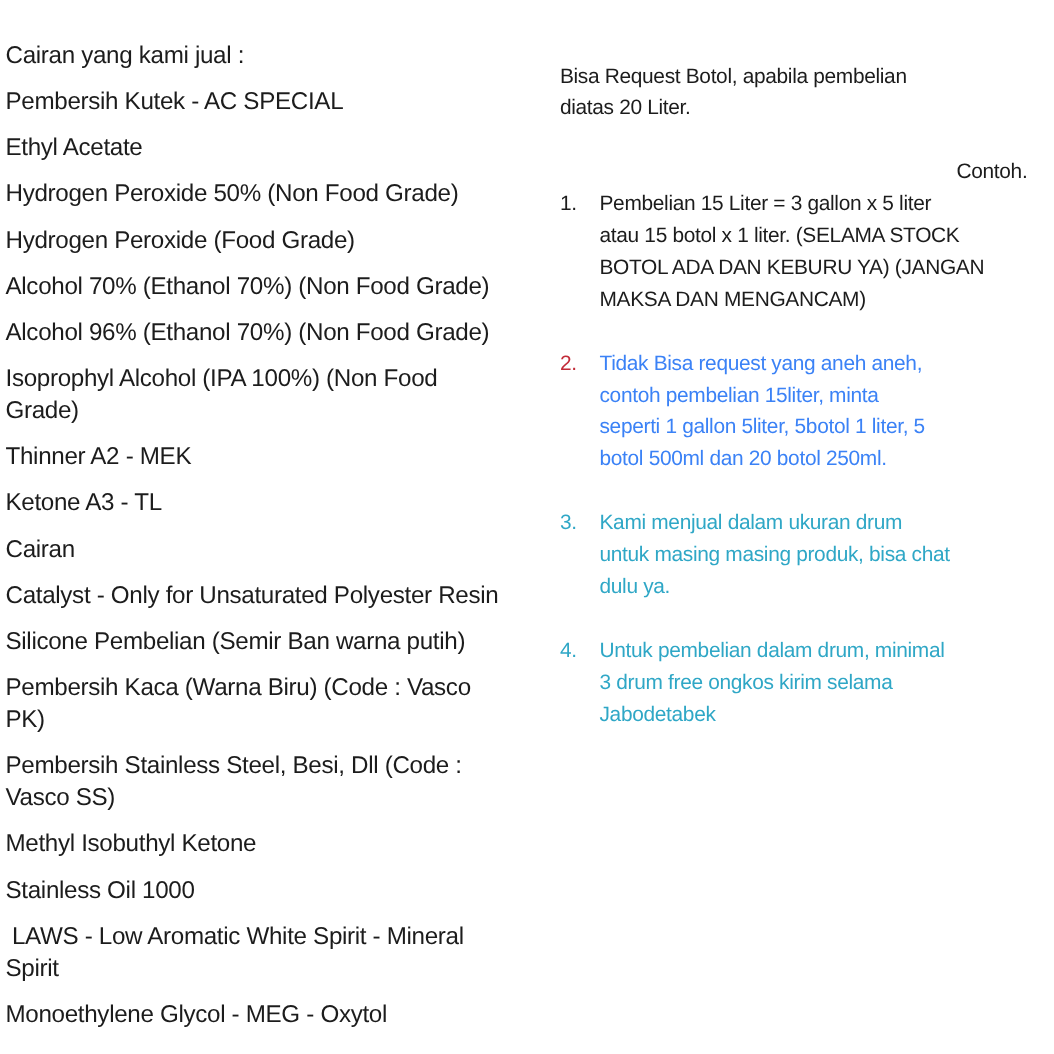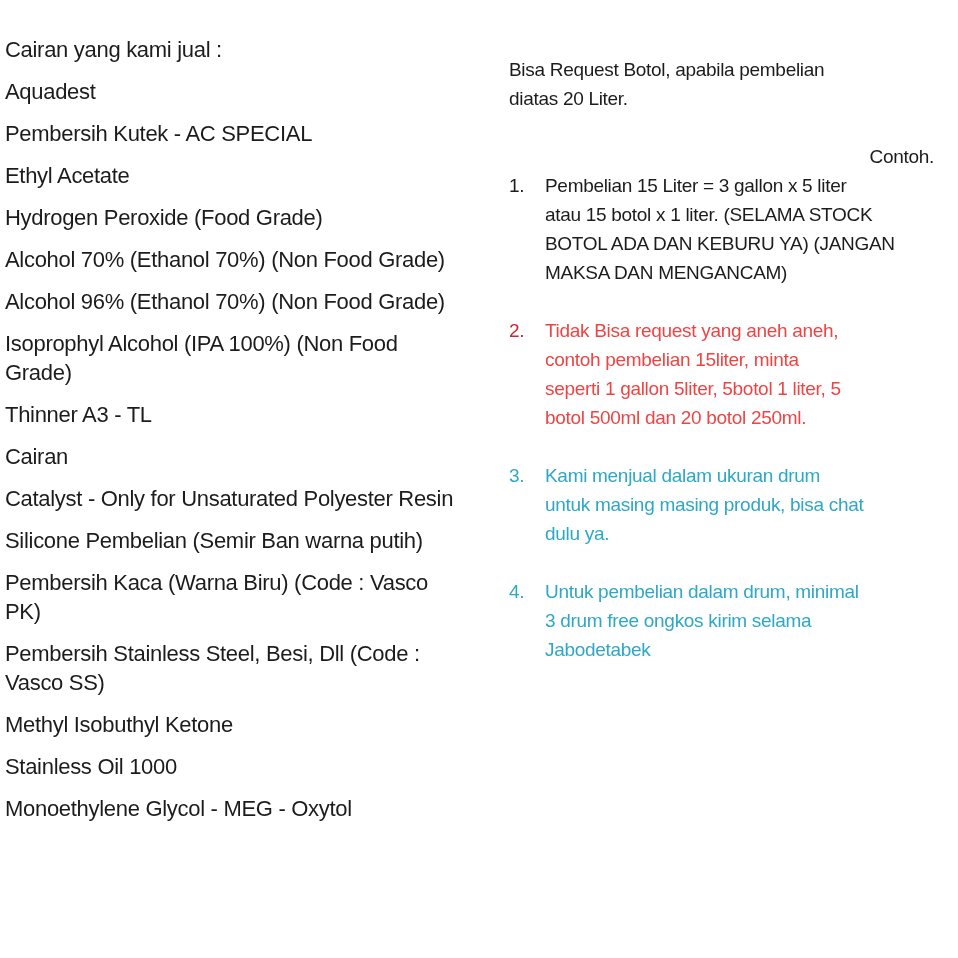--- a/index.html
+++ b/index.html
@@ -78,58 +78,61 @@
     white-space: pre;
   }
 </style>
 </head>
 <body>
 
 <main class="slide">
 
   <section class="left-col">
     <p class="para">Cairan yang kami jual :</p>
-    <p class="para">Aquadest</p>
     <p class="para">Pembersih Kutek - AC SPECIAL</p>
     <p class="para">Ethyl Acetate</p>
+    <p class="para">Hydrogen Peroxide 50% (Non Food Grade)</p>
     <p class="para">Hydrogen Peroxide (Food Grade)</p>
     <p class="para">Alcohol 70% (Ethanol 70%) (Non Food Grade)</p>
     <p class="para">Alcohol 96% (Ethanol 70%) (Non Food Grade)</p>
     <p class="para">Isoprophyl Alcohol (IPA 100%) (Non Food
 Grade)</p>
-    <p class="para">Thinner A3 - TL</p>
+    <p class="para">Thinner A2 - MEK</p>
+    <p class="para">Ketone A3 - TL</p>
     <p class="para">Cairan</p>
     <p class="para">Catalyst - Only for Unsaturated Polyester Resin</p>
     <p class="para">Silicone Pembelian (Semir Ban warna putih)</p>
     <p class="para">Pembersih Kaca (Warna Biru) (Code : Vasco
 PK)</p>
     <p class="para">Pembersih Stainless Steel, Besi, Dll (Code :
 Vasco SS)</p>
     <p class="para">Methyl Isobuthyl Ketone</p>
     <p class="para">Stainless Oil 1000</p>
+    <p class="para"> LAWS - Low Aromatic White Spirit - Mineral
+Spirit</p>
     <p class="para">Monoethylene Glycol - MEG - Oxytol</p>
   </section>
 
   <section class="right-col">
     <p class="intro">Bisa Request Botol, apabila pembelian
 diatas 20 Liter.</p>
     <p class="example-label">Contoh.</p>
     <div class="num-list">
 
       <div class="num-item">
         <span class="num" style="color: rgb(28, 28, 28);">1.</span>
         <div class="item-text" style="color: rgb(28, 28, 28);">Pembelian 15 Liter = 3 gallon x 5 liter
 atau 15 botol x 1 liter. (SELAMA STOCK
 BOTOL ADA DAN KEBURU YA) (JANGAN
 MAKSA DAN MENGANCAM)</div>
       </div>
 
       <div class="num-item">
         <span class="num" style="color: rgb(194, 43, 56);">2.</span>
-        <div class="item-text" style="color: #ef4444;">Tidak Bisa request yang aneh aneh,
+        <div class="item-text" style="color: #3b82f6;">Tidak Bisa request yang aneh aneh,
 contoh pembelian 15liter, minta
 seperti 1 gallon 5liter, 5botol 1 liter, 5
 botol 500ml dan 20 botol 250ml.</div>
       </div>
 
       <div class="num-item">
         <span class="num" style="color: rgb(47, 167, 198);">3.</span>
         <div class="item-text" style="color: rgb(47, 167, 198);">Kami menjual dalam ukuran drum
 untuk masing masing produk, bisa chat
 dulu ya.</div>

